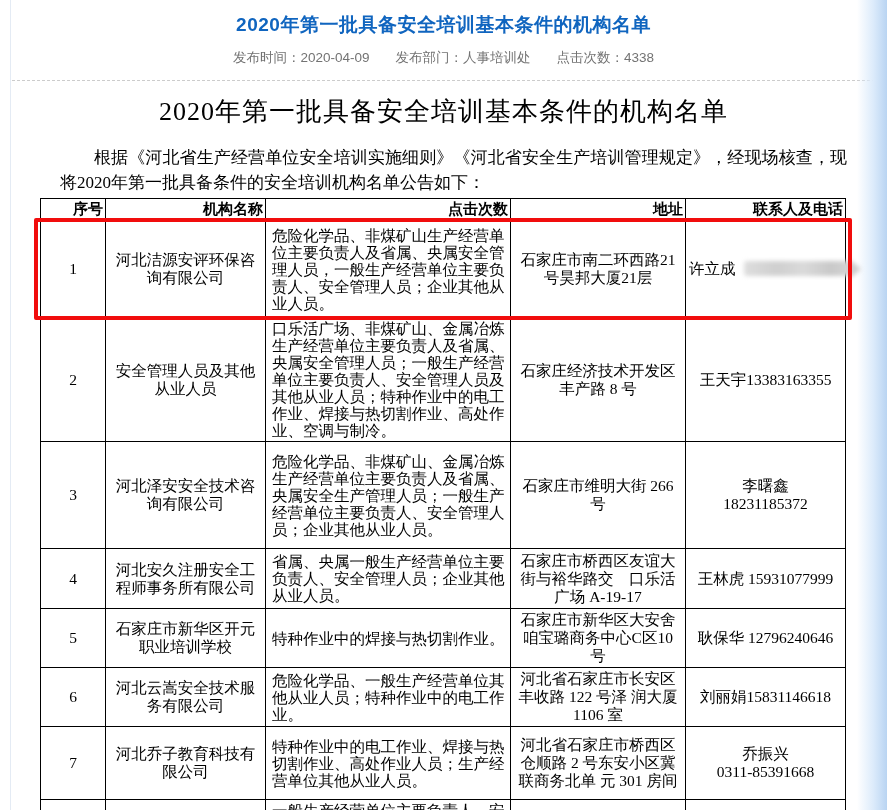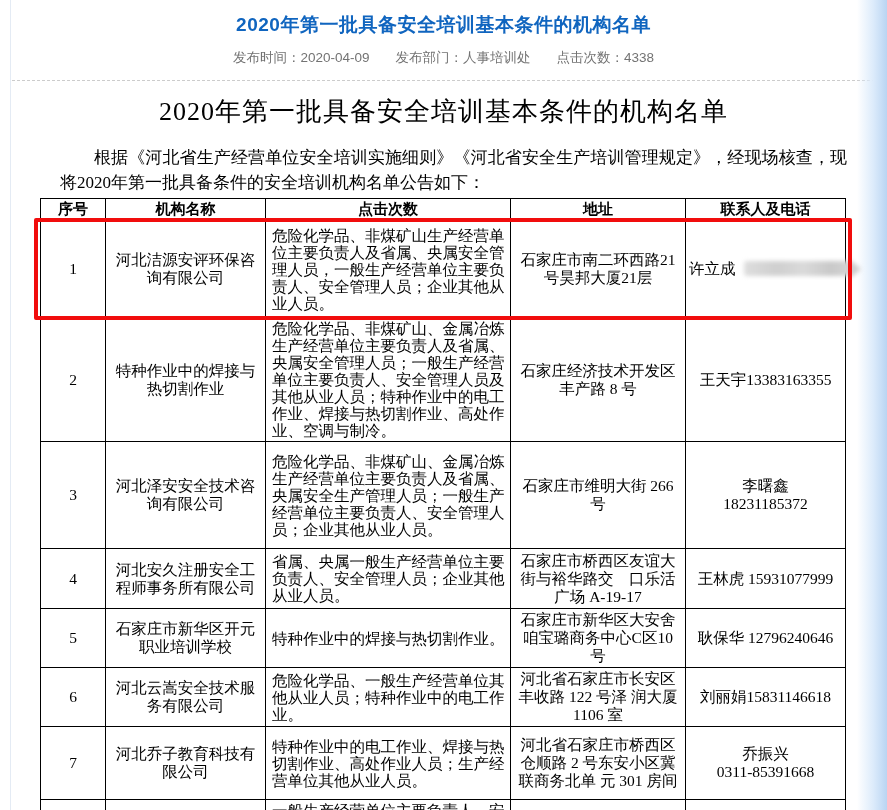--- a/index.html
+++ b/index.html
@@ -57,21 +57,21 @@
     table-layout: fixed;
     font-size: 15.5px;
   }
   .org-table th, .org-table td {
     border: 1px solid #000;
     vertical-align: middle;
   }
   .org-table th {
     height: 22px;
     font-weight: bold;
-    text-align: center;
+    text-align: right;
     font-size: 15px;
     padding: 1px 2px;
   }
   .org-table td { text-align: center; line-height: 18px; padding: 2px 3px; }
   .org-table td.scope-cell {
     text-align: left;
     line-height: 17px;
     padding: 2px 4px 2px 6px;
   }
   .org-table td.addr-cell { line-height: 18px; padding: 2px 6px; }
@@ -151,22 +151,22 @@
         <td>1</td>
         <td>河北洁源安评环保咨询有限公司</td>
         <td class="scope-cell">危险化学品、非煤矿山生产经营单位主要负责人及省属、央属安全管理人员，一般生产经营单位主要负责人、安全管理人员；企业其他从业人员。</td>
         <td class="addr-cell">石家庄市南二环西路21号昊邦大厦21层</td>
         <td>
           <div class="contact-line">许立成<span class="redact-blob"></span></div>
         </td>
       </tr>
       <tr>
         <td>2</td>
-        <td>特种作业中的焊接与热切割作业</td>
-        <td class="scope-cell">危险化学品、非煤矿山、金属冶炼生产经营单位主要负责人及省属、央属安全管理人员；一般生产经营单位主要负责人、安全管理人员及其他从业人员；特种作业中的电工作业、焊接与热切割作业、高处作业、空调与制冷。</td>
+        <td>安全管理人员及其他从业人员</td>
+        <td class="scope-cell">口乐活广场、非煤矿山、金属冶炼生产经营单位主要负责人及省属、央属安全管理人员；一般生产经营单位主要负责人、安全管理人员及其他从业人员；特种作业中的电工作业、焊接与热切割作业、高处作业、空调与制冷。</td>
         <td class="addr-cell">石家庄经济技术开发区丰产路 8 号</td>
         <td>
           <div class="contact-line">王天宇13383163355</div>
         </td>
       </tr>
       <tr>
         <td>3</td>
         <td>河北泽安安全技术咨询有限公司</td>
         <td class="scope-cell">危险化学品、非煤矿山、金属冶炼生产经营单位主要负责人及省属、央属安全生产管理人员；一般生产经营单位主要负责人、安全管理人员；企业其他从业人员。</td>
         <td class="addr-cell">石家庄市维明大街 266 号</td>

